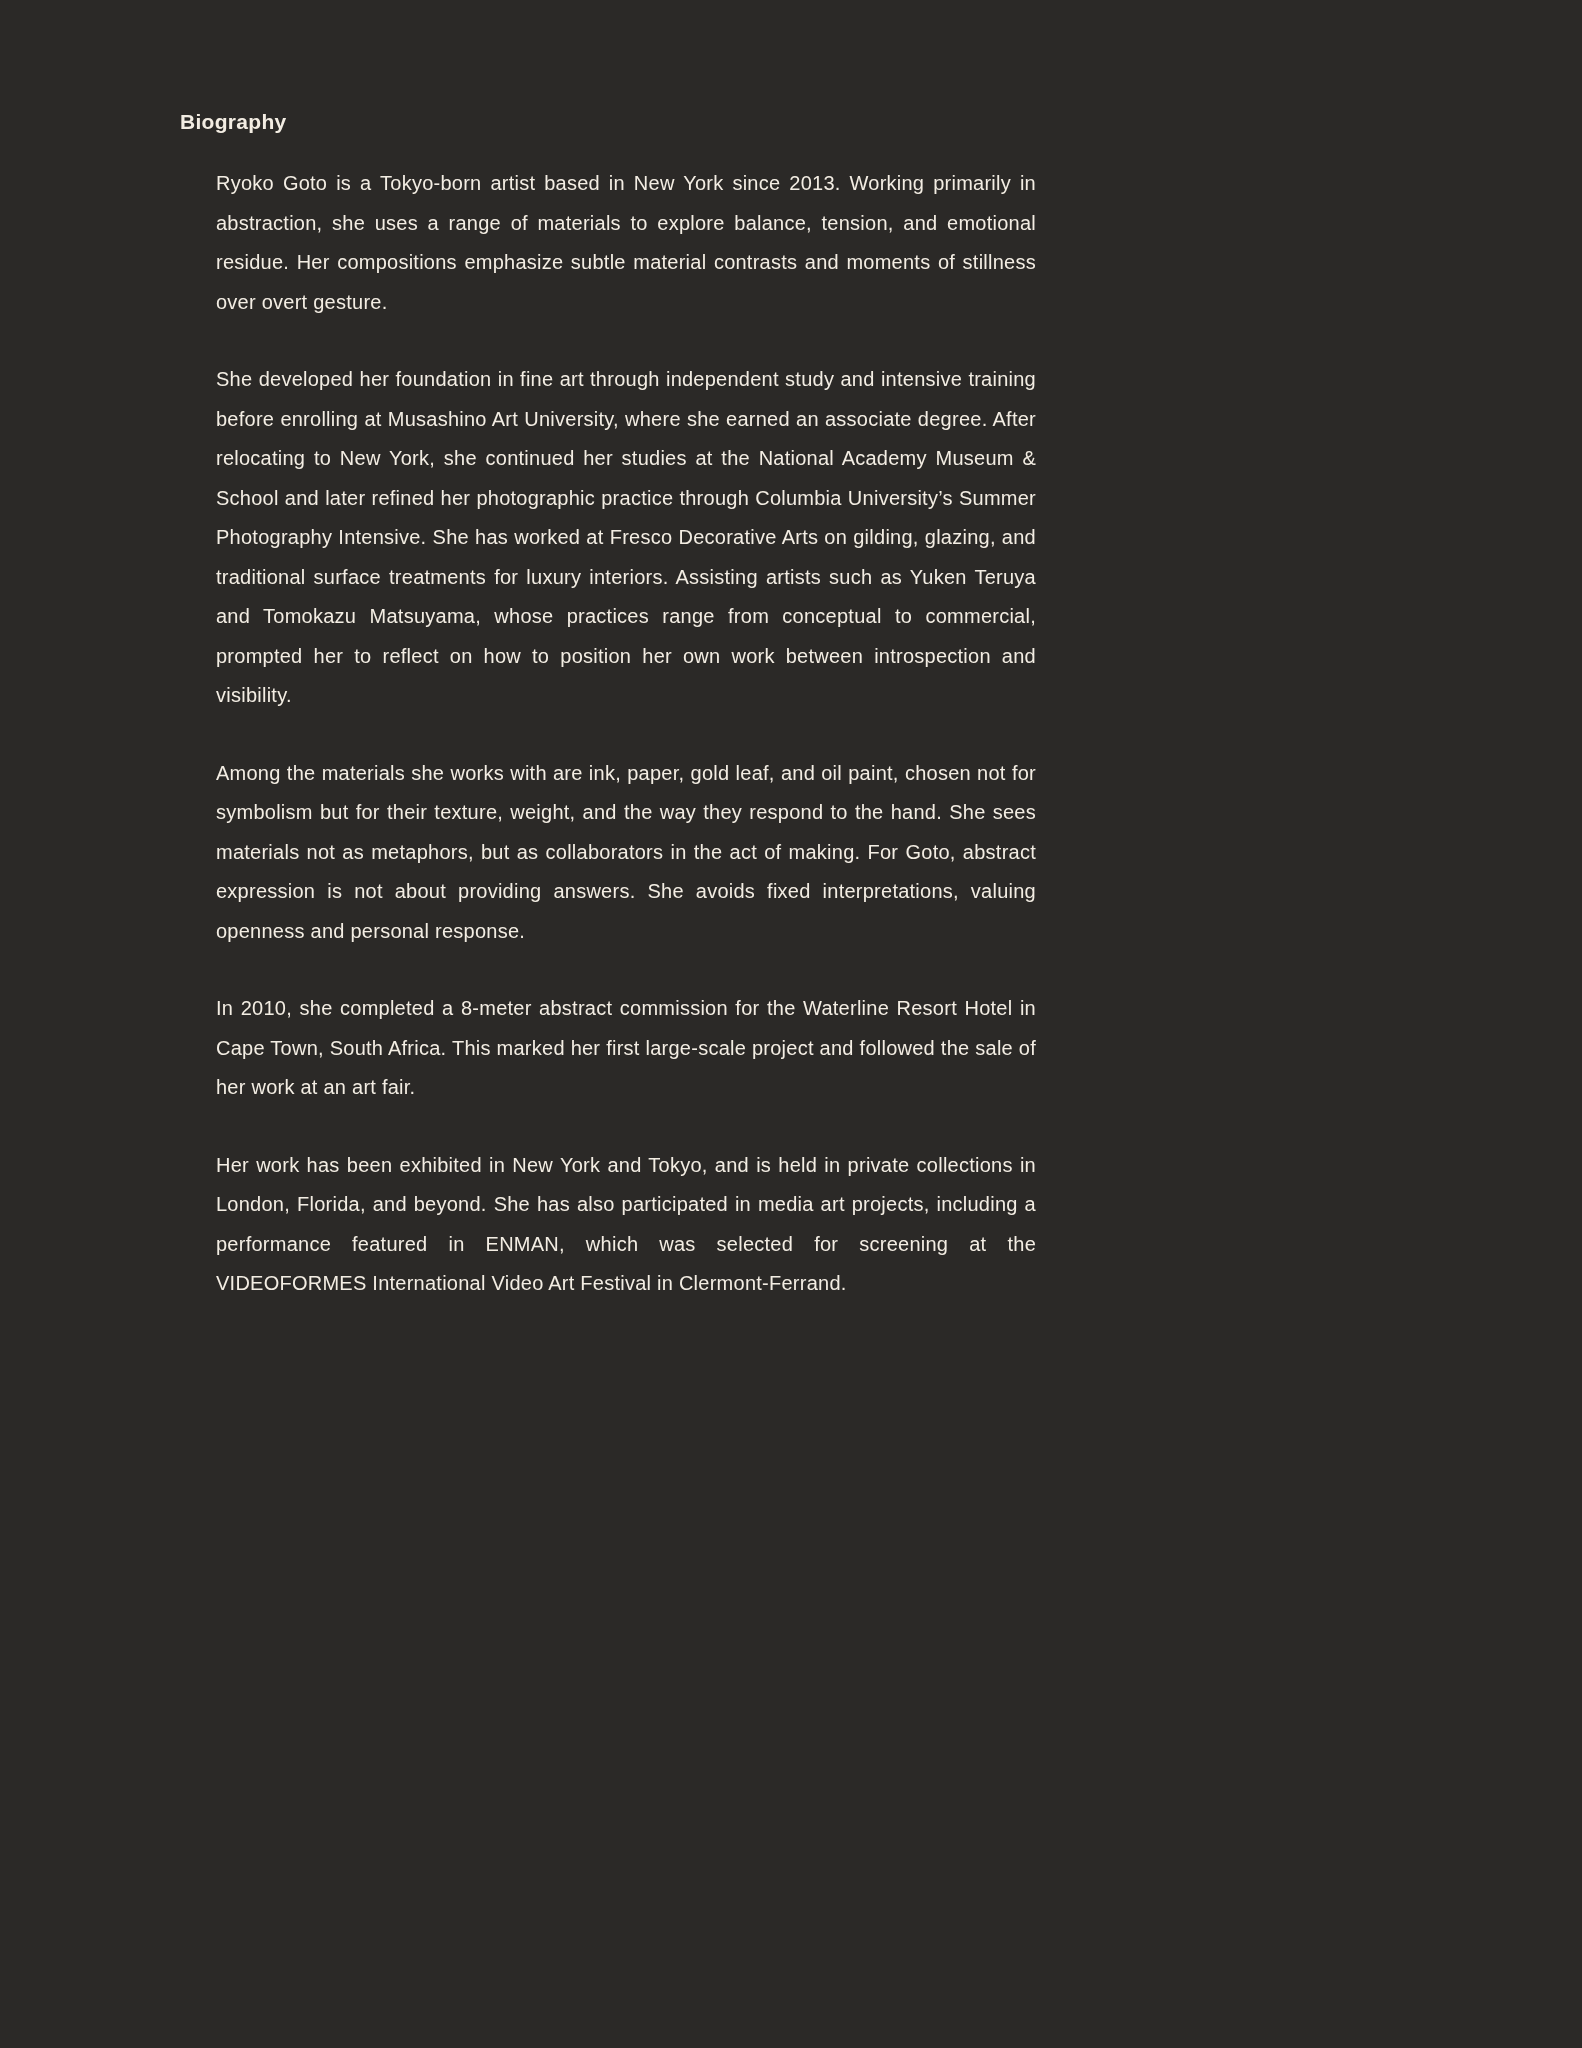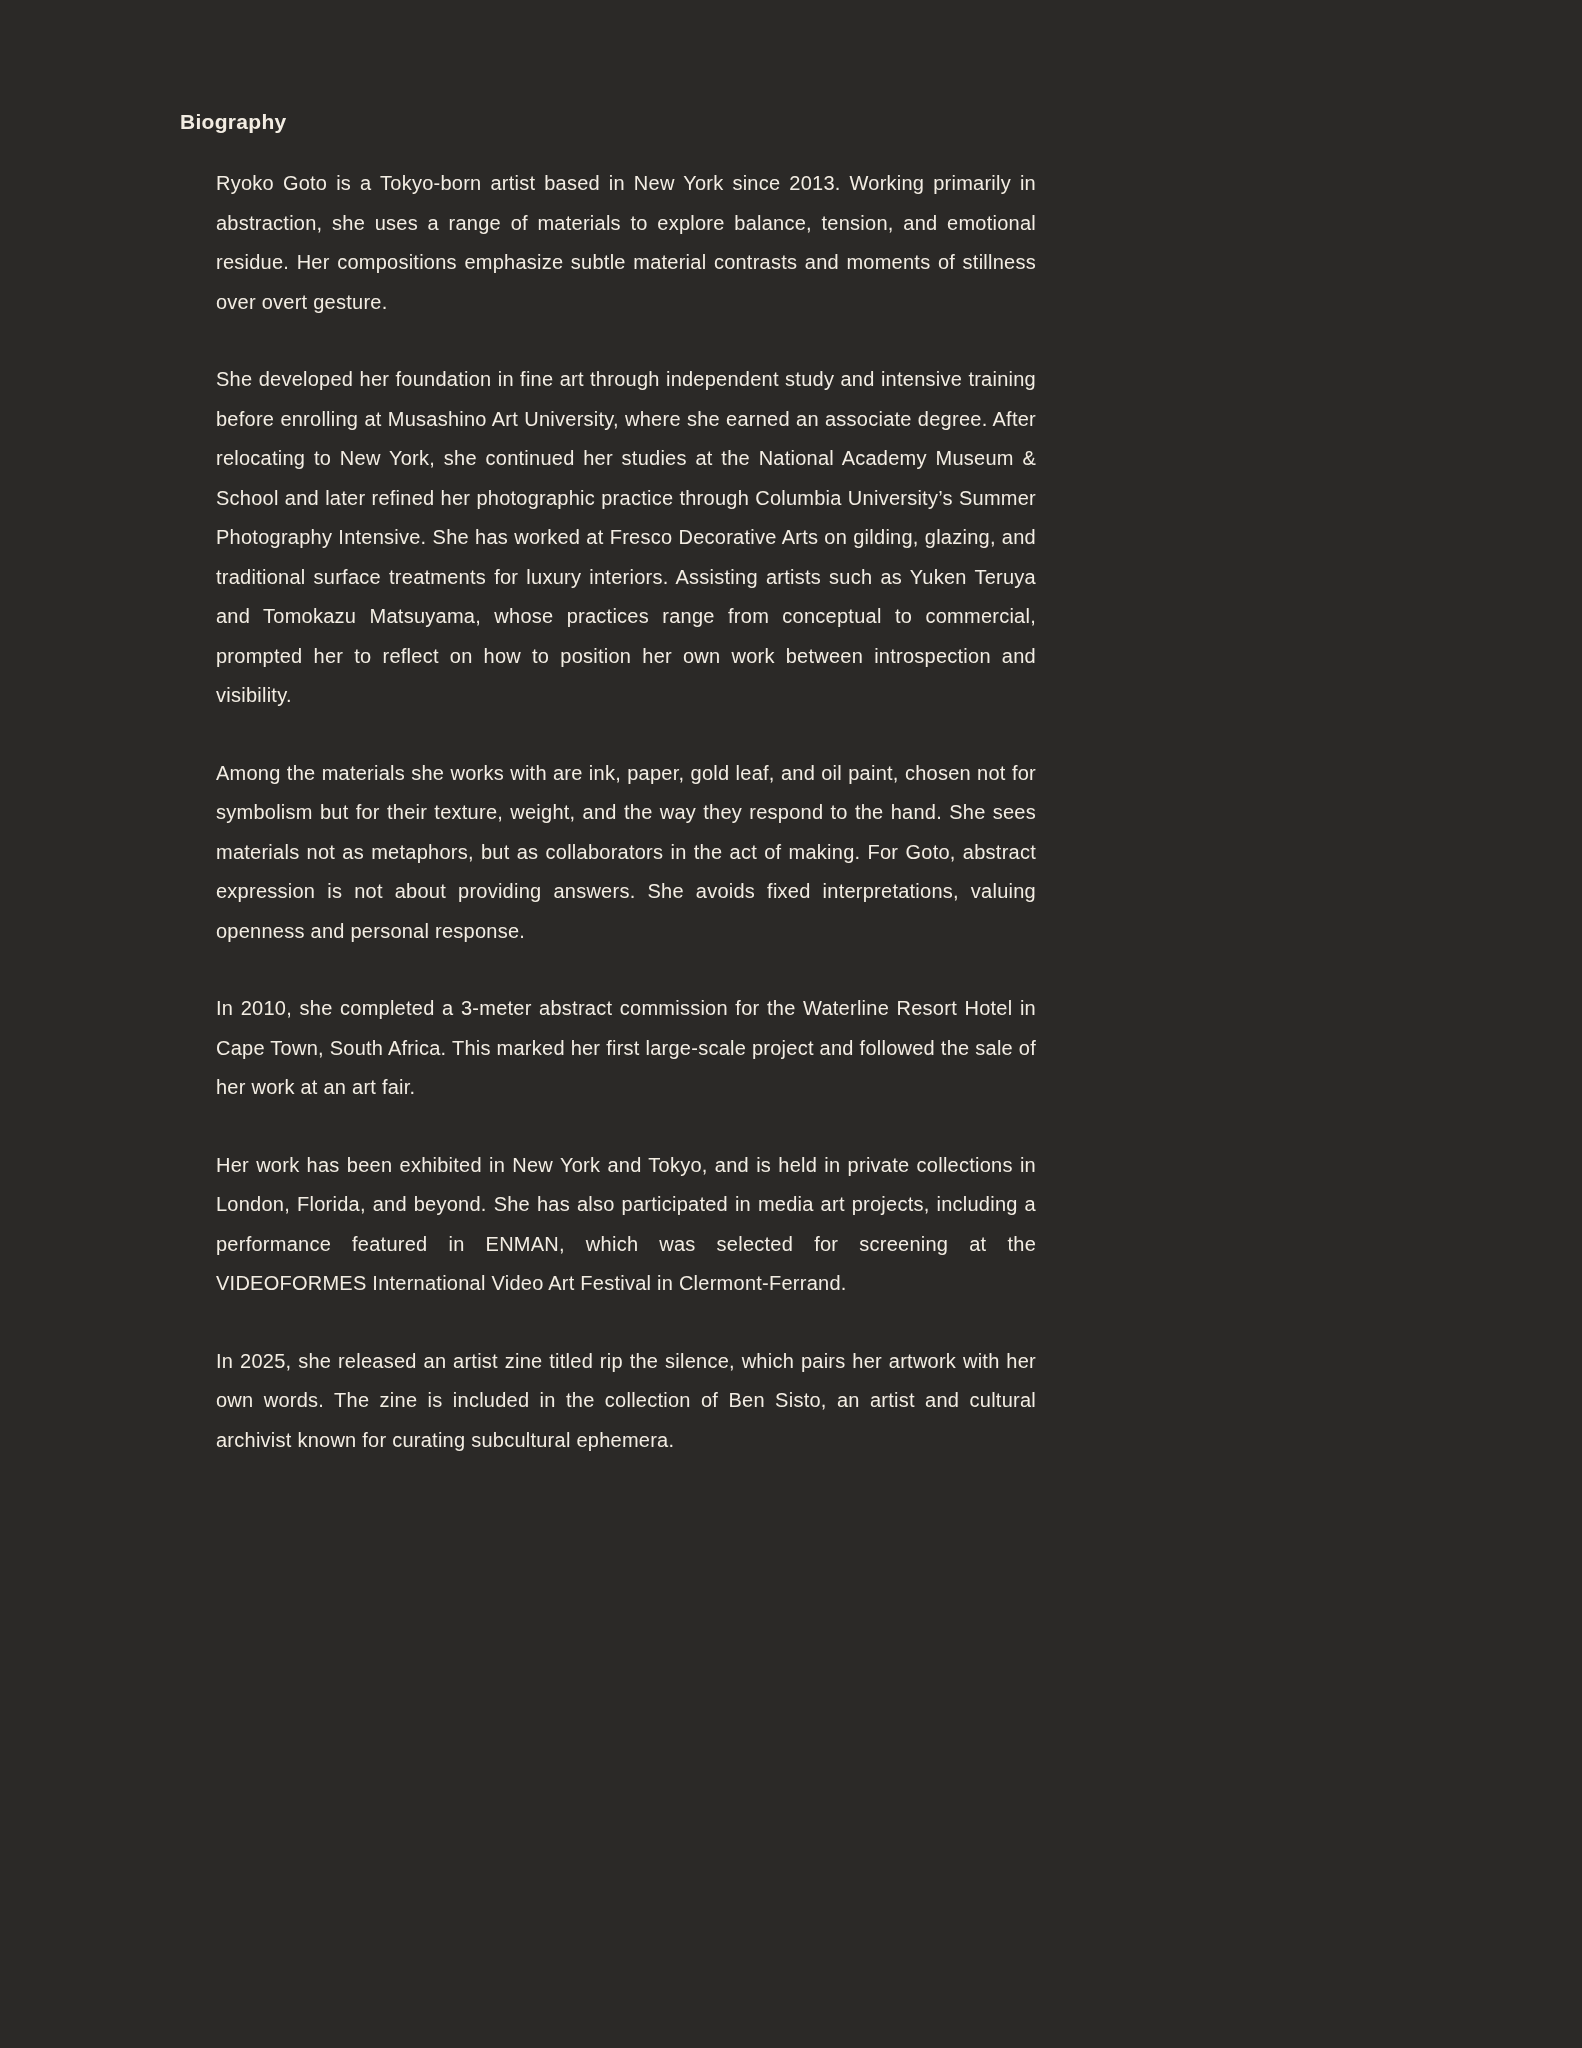--- a/index.html
+++ b/index.html
@@ -52,19 +52,18 @@
 <div class="page">
   <main class="content">
     <h2 class="page-title">Biography</h2>
 
     <p class="bio-paragraph">Ryoko Goto is a Tokyo-born artist based in New York since 2013. Working primarily in abstraction, she uses a range of materials to explore balance, tension, and emotional residue. Her compositions emphasize subtle material contrasts and moments of stillness over overt gesture.</p>
 
     <p class="bio-paragraph">She developed her foundation in fine art through independent study and intensive training before enrolling at Musashino Art University, where she earned an associate degree. After relocating to New York, she continued her studies at the National Academy Museum &amp; School and later refined her photographic practice through Columbia University’s Summer Photography Intensive. She has worked at Fresco Decorative Arts on gilding, glazing, and traditional surface treatments for luxury interiors. Assisting artists such as Yuken Teruya and Tomokazu Matsuyama, whose practices range from conceptual to commercial, prompted her to reflect on how to position her own work between introspection and visibility.</p>
 
     <p class="bio-paragraph">Among the materials she works with are ink, paper, gold leaf, and oil paint, chosen not for symbolism but for their texture, weight, and the way they respond to the hand. She sees materials not as metaphors, but as collaborators in the act of making. For Goto, abstract expression is not about providing answers. She avoids fixed interpretations, valuing openness and personal response.</p>
 
-    <p class="bio-paragraph">In 2010, she completed a 3-meter abstract commission for the Waterline Resort Hotel in Cape Town, South Africa. This marked her first large-scale project and followed the sale of her work at an art fair.</p>
+    <p class="bio-paragraph">In 2010, she completed a 8-meter abstract commission for the Waterline Resort Hotel in Cape Town, South Africa. This marked her first large-scale project and followed the sale of her work at an art fair.</p>
 
     <p class="bio-paragraph">Her work has been exhibited in New York and Tokyo, and is held in private collections in London, Florida, and beyond. She has also participated in media art projects, including a performance featured in ENMAN, which was selected for screening at the VIDEOFORMES International Video Art Festival in Clermont-Ferrand.</p>
 
-    <p class="bio-paragraph">In 2025, she released an artist zine titled rip the silence, which pairs her artwork with her own words. The zine is included in the collection of Ben Sisto, an artist and cultural archivist known for curating subcultural ephemera.</p>
   </main>
 </div>
 
 </body></html>

